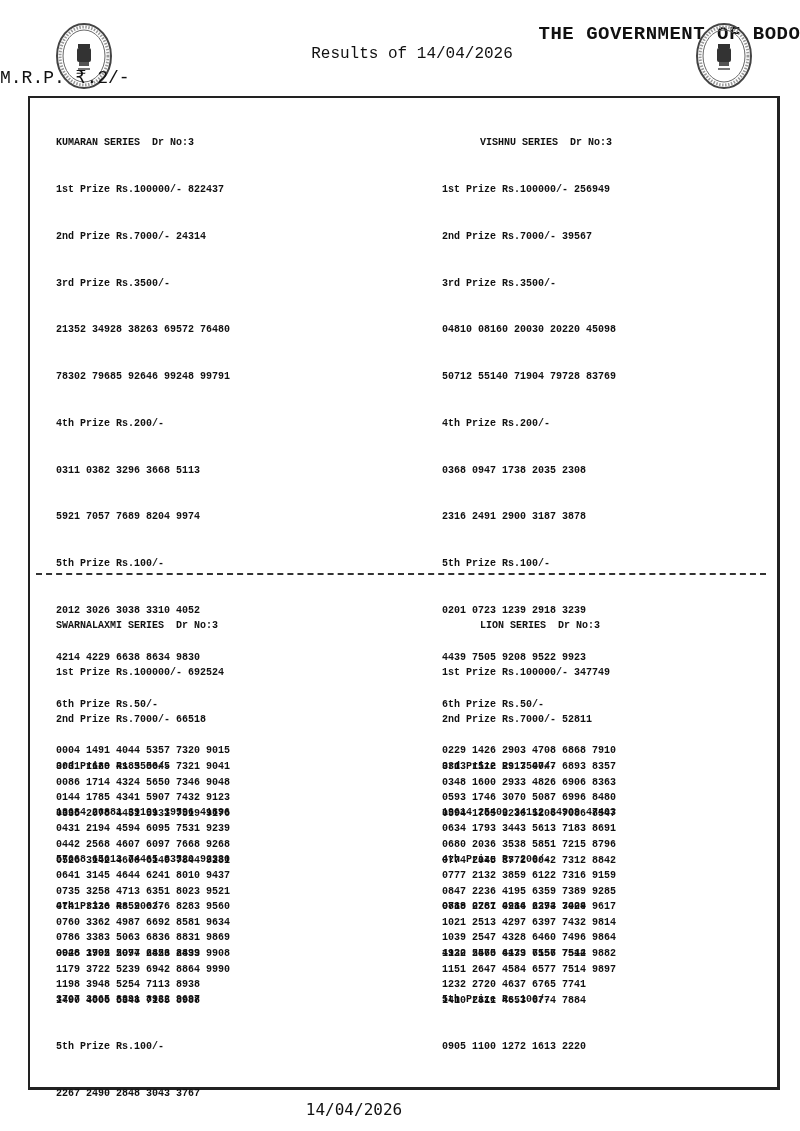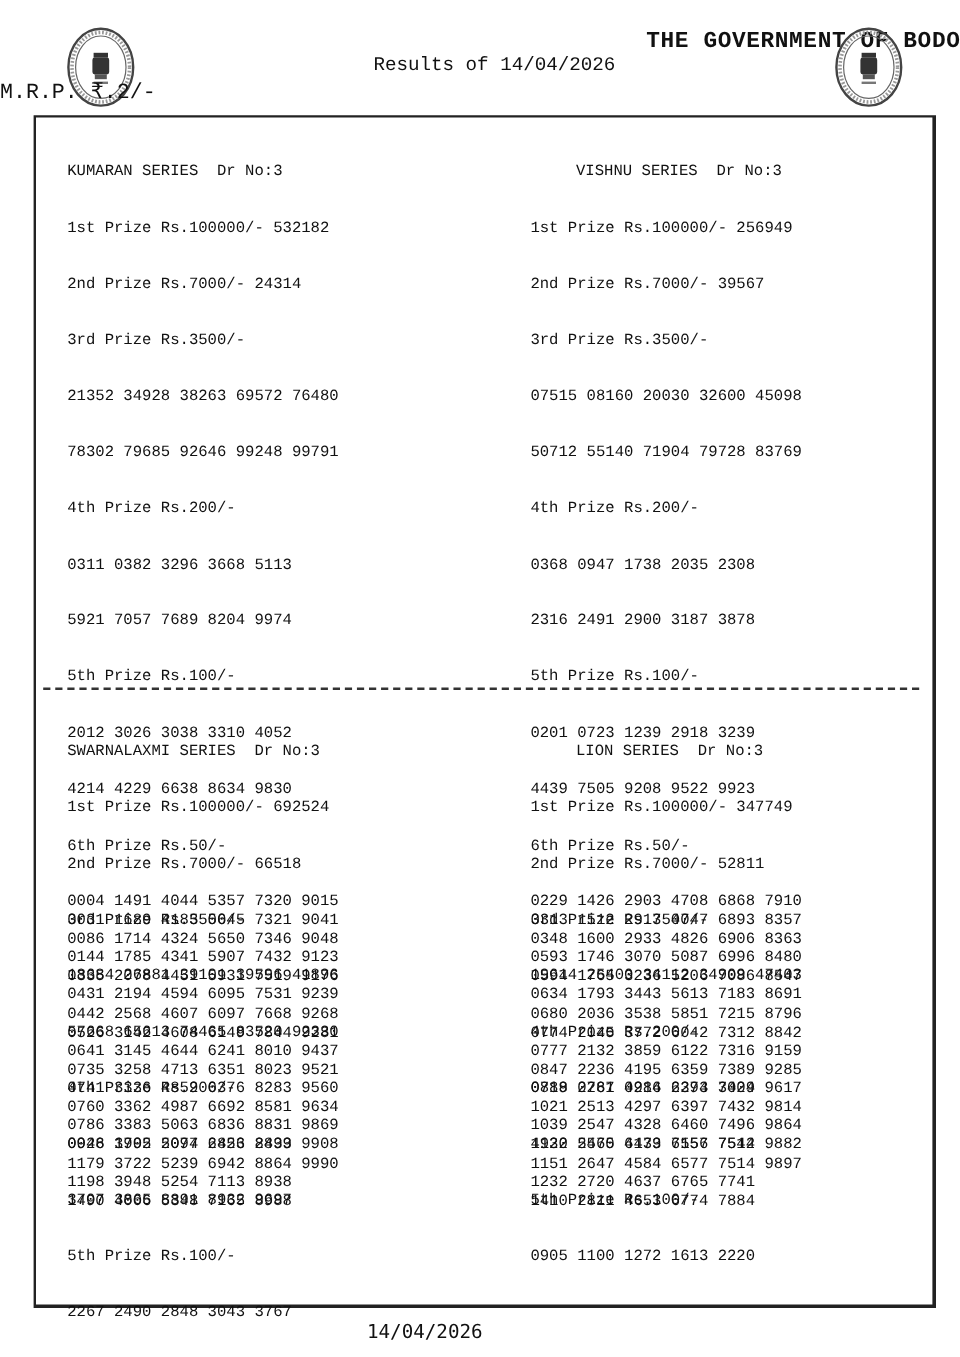--- a/index.html
+++ b/index.html
@@ -7,21 +7,21 @@
   .mono { font-family: "Liberation Mono", "DejaVu Sans Mono", monospace; }
   .header { position: absolute; left: 0; top: 0; width: 800px; height: 96px; }
   .title { position: absolute; left: 0; width: 800px; top: 23px; text-align: right; font-size: 19px; font-weight: bold; letter-spacing: 0.5px; padding-left: 48px; }
   .subtitle { position: absolute; left: 12px; width: 800px; top: 45px; text-align: center; font-size: 16px; }
   .mrp { position: absolute; left: 0; width: 800px; top: 66px; text-align: left; font-size: 18px; }
   .seal { position: absolute; top: 22px; width: 58px; height: 68px; }
   .seal.left { left: 55px; }
   .seal.right { left: 695px; }
   .frame { position: absolute; left: 28px; top: 96px; width: 752px; height: 994px; border: 2px solid #222; border-right-width: 3px; border-bottom-width: 3px; box-sizing: border-box; }
   .divider { position: absolute; left: 36px; top: 573px; width: 730px; height: 0; border-top: 2px dashed #333; }
-  .series { position: absolute; font-weight: normal; font-size: 13px; line-height: 15.6px; white-space: pre; }
+  .series { position: absolute; font-weight: bold; font-size: 10px; line-height: 15.6px; white-space: pre; }
   .series .line { height: 15.6px; }
   .series .head { }
   .s-kumaran { left: 56px; top: 104px; }
   .s-vishnu { left: 442px; top: 104px; }
   .s-swarna { left: 56px; top: 587px; }
   .s-lion { left: 442px; top: 587px; }
   .s-vishnu .head, .s-lion .head { padding-left: 38px; }
   .footer-date { position: absolute; left: 0; width: 708px; top: 1100px; text-align: center; font-size: 16px; font-family: "DejaVu Sans Mono", monospace; }
 </style>
 </head>
@@ -49,41 +49,41 @@
     <rect x="24" y="40" width="10" height="4" fill="#555"></rect>
     <rect x="23" y="46" width="12" height="2" fill="#777"></rect>
   </svg>
 </div>
 
 <div class="frame"></div>
 <div class="divider"></div>
 
 <div class="series mono s-kumaran">
   <div class="line head">KUMARAN SERIES  Dr No:3</div>
-  <div class="line">1st Prize Rs.100000/- 532182</div>
+  <div class="line">1st Prize Rs.100000/- 822437</div>
   <div class="line">2nd Prize Rs.7000/- 24314</div>
   <div class="line">3rd Prize Rs.3500/-</div>
   <div class="line">21352 34928 38263 69572 76480</div>
   <div class="line">78302 79685 92646 99248 99791</div>
   <div class="line">4th Prize Rs.200/-</div>
   <div class="line">0311 0382 3296 3668 5113</div>
   <div class="line">5921 7057 7689 8204 9974</div>
   <div class="line">5th Prize Rs.100/-</div>
   <div class="line">2012 3026 3038 3310 4052</div>
   <div class="line">4214 4229 6638 8634 9830</div>
   <div class="line">6th Prize Rs.50/-</div>
   <div class="sixth"><div class="line">0004 1491 4044 5357 7320 9015</div><div class="line">0031 1689 4185 5645 7321 9041</div><div class="line">0086 1714 4324 5650 7346 9048</div><div class="line">0144 1785 4341 5907 7432 9123</div><div class="line">0335 2078 4451 5931 7519 9176</div><div class="line">0431 2194 4594 6095 7531 9239</div><div class="line">0442 2568 4607 6097 7668 9268</div><div class="line">0526 3142 4608 6149 7844 9281</div><div class="line">0641 3145 4644 6241 8010 9437</div><div class="line">0735 3258 4713 6351 8023 9521</div><div class="line">0741 3336 4859 6376 8283 9560</div><div class="line">0760 3362 4987 6692 8581 9634</div><div class="line">0786 3383 5063 6836 8831 9869</div><div class="line">0926 3705 5097 6853 8839 9908</div><div class="line">1179 3722 5239 6942 8864 9990</div><div class="line">1198 3948 5254 7113 8938</div><div class="line">1490 4006 5348 7165 8988</div></div>
 </div>
 
 <div class="series mono s-vishnu">
   <div class="line head">VISHNU SERIES  Dr No:3</div>
   <div class="line">1st Prize Rs.100000/- 256949</div>
   <div class="line">2nd Prize Rs.7000/- 39567</div>
   <div class="line">3rd Prize Rs.3500/-</div>
-  <div class="line">07515 08160 20030 32600 45098</div>
+  <div class="line">04810 08160 20030 20220 45098</div>
   <div class="line">50712 55140 71904 79728 83769</div>
   <div class="line">4th Prize Rs.200/-</div>
   <div class="line">0368 0947 1738 2035 2308</div>
   <div class="line">2316 2491 2900 3187 3878</div>
   <div class="line">5th Prize Rs.100/-</div>
   <div class="line">0201 0723 1239 2918 3239</div>
   <div class="line">4439 7505 9208 9522 9923</div>
   <div class="line">6th Prize Rs.50/-</div>
   <div class="sixth"><div class="line">0229 1426 2903 4708 6868 7910</div><div class="line">0313 1512 2917 4747 6893 8357</div><div class="line">0348 1600 2933 4826 6906 8363</div><div class="line">0593 1746 3070 5087 6996 8480</div><div class="line">0594 1765 3236 5206 7086 8547</div><div class="line">0634 1793 3443 5613 7183 8691</div><div class="line">0680 2036 3538 5851 7215 8796</div><div class="line">0774 2045 3772 6042 7312 8842</div><div class="line">0777 2132 3859 6122 7316 9159</div><div class="line">0847 2236 4195 6359 7389 9285</div><div class="line">0889 2267 4214 6374 7409 9617</div><div class="line">1021 2513 4297 6397 7432 9814</div><div class="line">1039 2547 4328 6460 7496 9864</div><div class="line">1132 2575 4479 6557 7512 9882</div><div class="line">1151 2647 4584 6577 7514 9897</div><div class="line">1232 2720 4637 6765 7741</div><div class="line">1410 2811 4653 6774 7884</div></div>
 </div>

